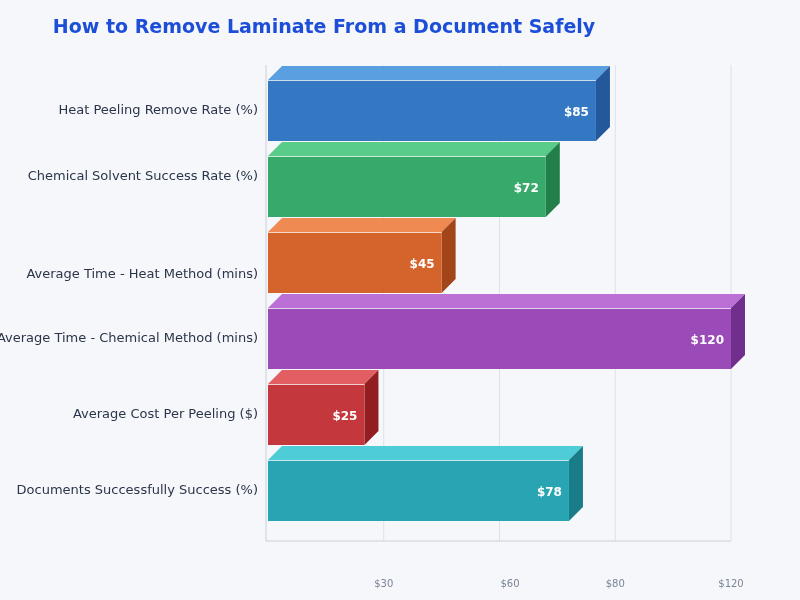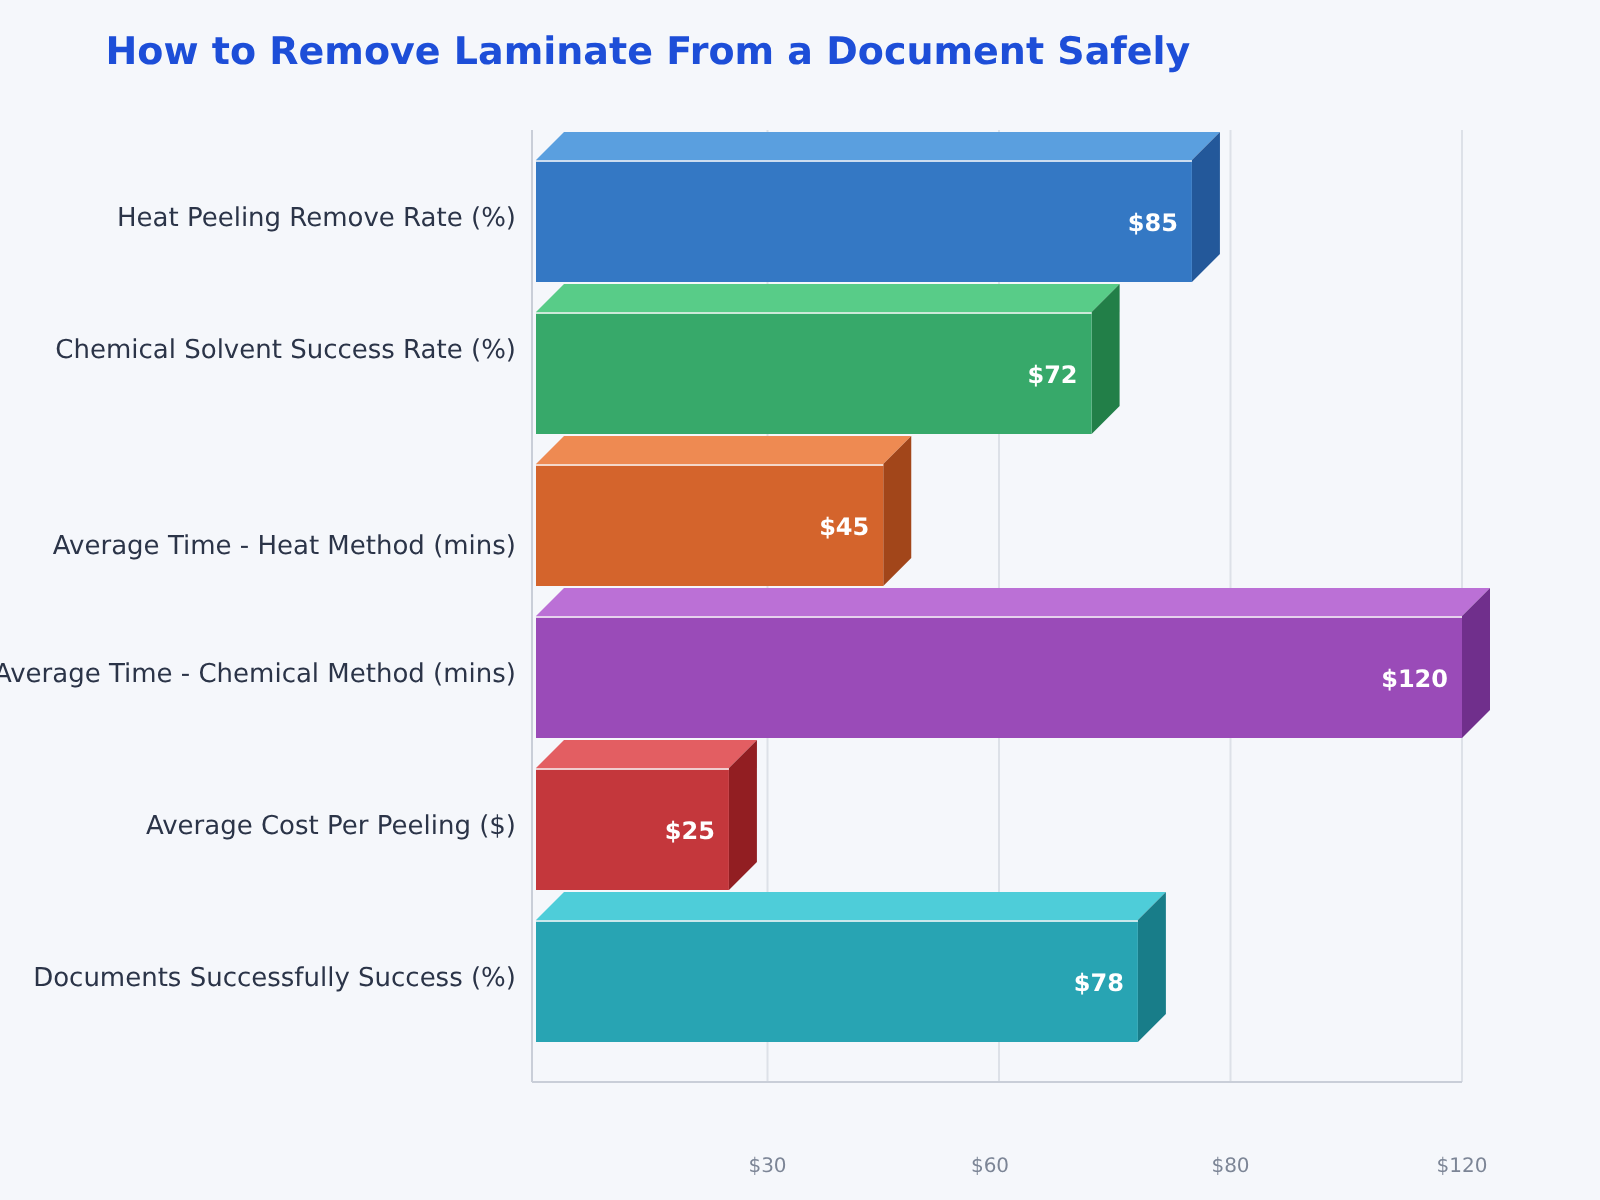--- a/index.html
+++ b/index.html
@@ -69,17 +69,17 @@
   <div id="labels">
       <div class="cat-label" style="top: 101.5px;">Heat Peeling Remove Rate (%)</div>
       <div class="cat-label" style="top: 168px;">Chemical Solvent Success Rate (%)</div>
       <div class="cat-label" style="top: 266px;">Average Time - Heat Method (mins)</div>
       <div class="cat-label" style="top: 329.5px;">Average Time - Chemical Method (mins)</div>
       <div class="cat-label" style="top: 405.5px;">Average Cost Per Peeling ($)</div>
       <div class="cat-label" style="top: 481.5px;">Documents Successfully Success (%)</div>
     </div>
   <div id="ticks">
       <div class="tick" style="left: 383.75px;">$30</div>
-      <div class="tick" style="left: 495px; text-align: center;">$60</div>
+      <div class="tick" style="left: 510px; text-align: center;">$60</div>
       <div class="tick" style="left: 615.25px;">$80</div>
       <div class="tick" style="left: 731px;">$120</div>
     </div>
 </div>
 
 </body></html>

